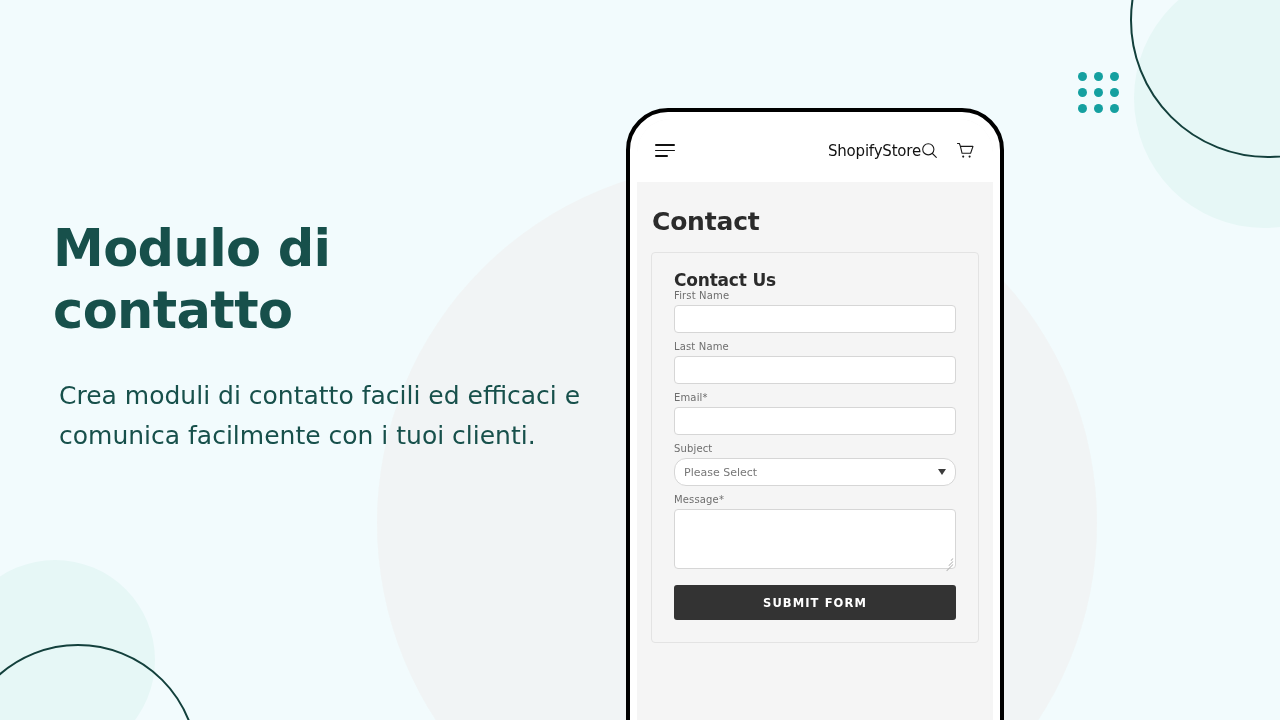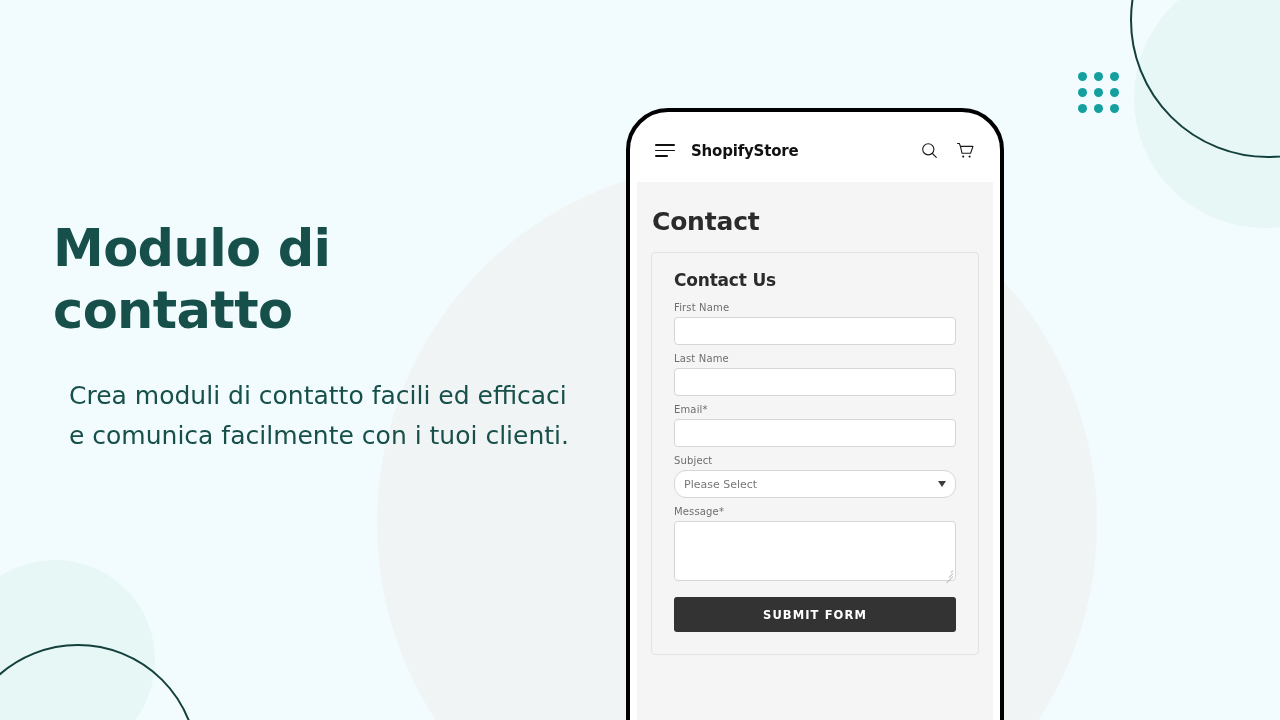--- a/index.html
+++ b/index.html
@@ -108,21 +108,21 @@
     color: #17504b;
     letter-spacing: -0.6px;
     margin: 0 12px 34px 0;
   }
   .hero-sub {
     font-family: "DejaVu Sans", sans-serif;
     font-size: 25px;
     line-height: 40px;
     font-weight: 400;
     color: #17504b;
-    margin: 16px;
+    margin: 6px;
     max-width: 530px;
   }
 
   
   .phone {
     position: absolute;
     left: 626px;
     top: 108px;
     width: 378px;
     height: 660px;
@@ -176,24 +176,24 @@
     height: 1.6px;
     background: #111;
     border-radius: 1px;
   }
   .hamburger span:nth-child(1) { width: 20px; }
   .hamburger span:nth-child(2) { width: 20px; }
   .hamburger span:nth-child(3) { width: 13px; }
 
   .store-name {
     flex: 1;
-    text-align: left;
+    text-align: right;
     font-family: "DejaVu Sans", sans-serif;
     font-size: 15px;
-    font-weight: 700;
+    font-weight: 400;
     color: #111;
     letter-spacing: -0.2px;
     padding-left: 14px;
   }
   .header-icons {
     display: flex;
     align-items: center;
     gap: 18px;
   }
   .hicon {
@@ -221,21 +221,21 @@
     border: 1px solid #e3e3e3;
     border-radius: 4px;
     padding: 17px 22px 22px 22px;
     box-sizing: border-box;
   }
   .form-title {
     font-family: "DejaVu Sans", sans-serif;
     font-size: 17px;
     font-weight: 700;
     color: #2b2b2b;
-    margin: 0 0 12px 0;
+    margin: 0 0 0 0;
     letter-spacing: -0.2px;
   }
 
   .field { margin-bottom: 4px; }
   .field-label {
     display: block;
     font-family: "DejaVu Sans", sans-serif;
     font-size: 10px;
     color: #6e6e6e;
     margin-bottom: 4px;

